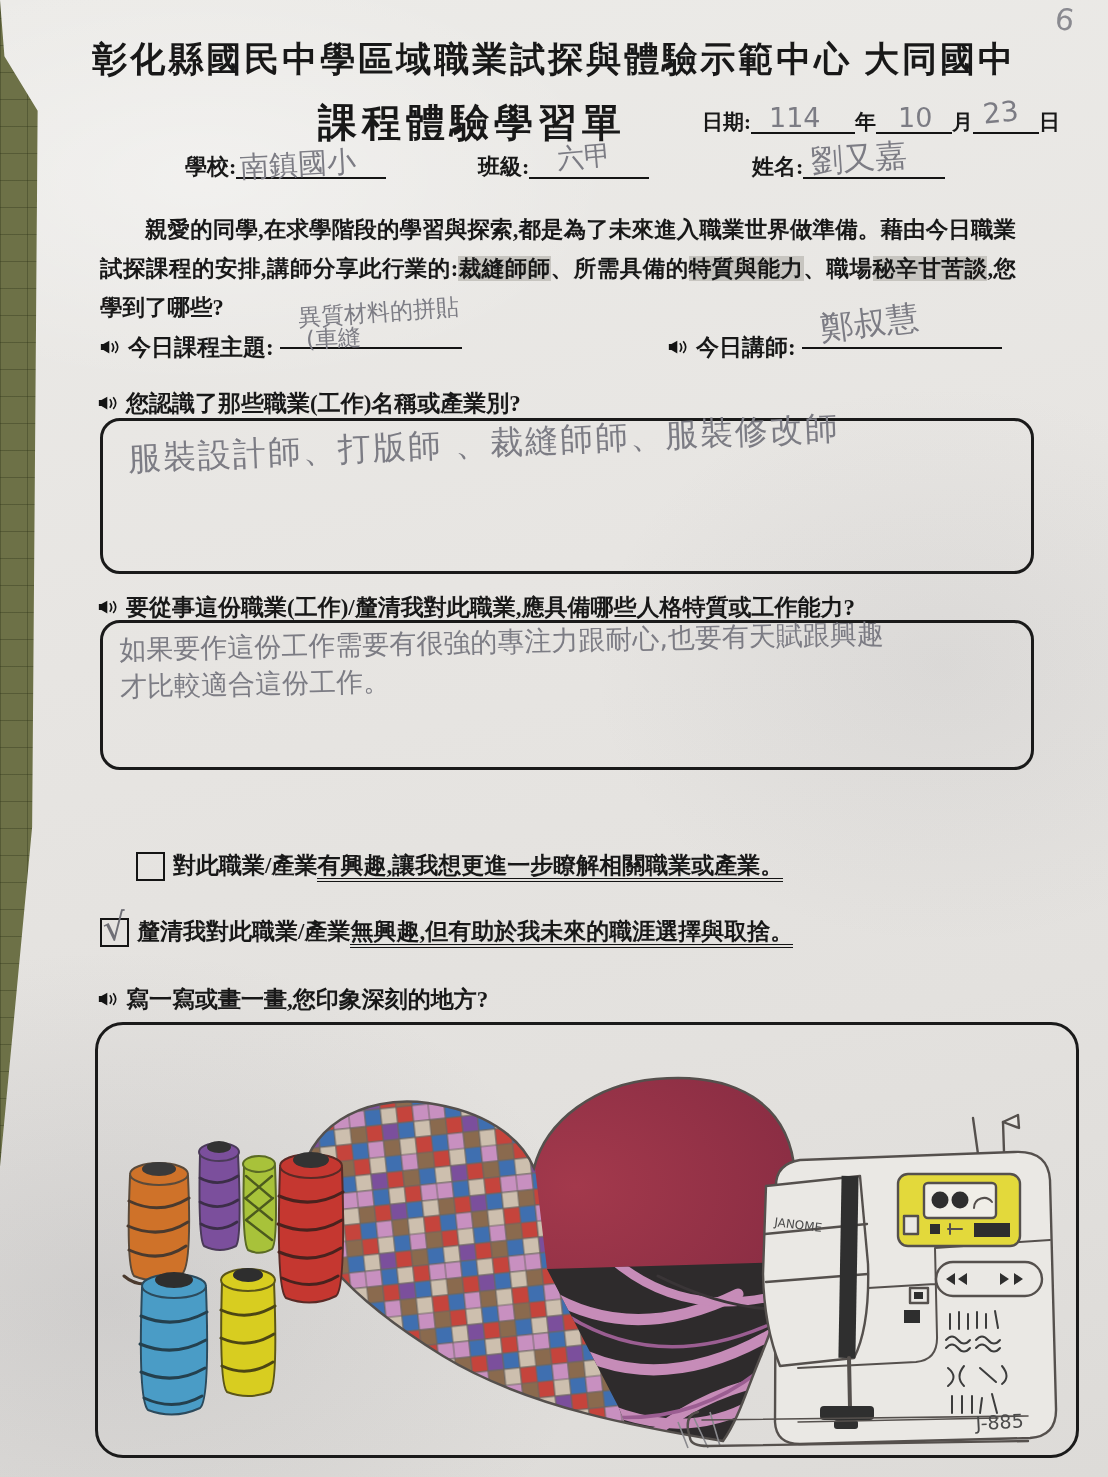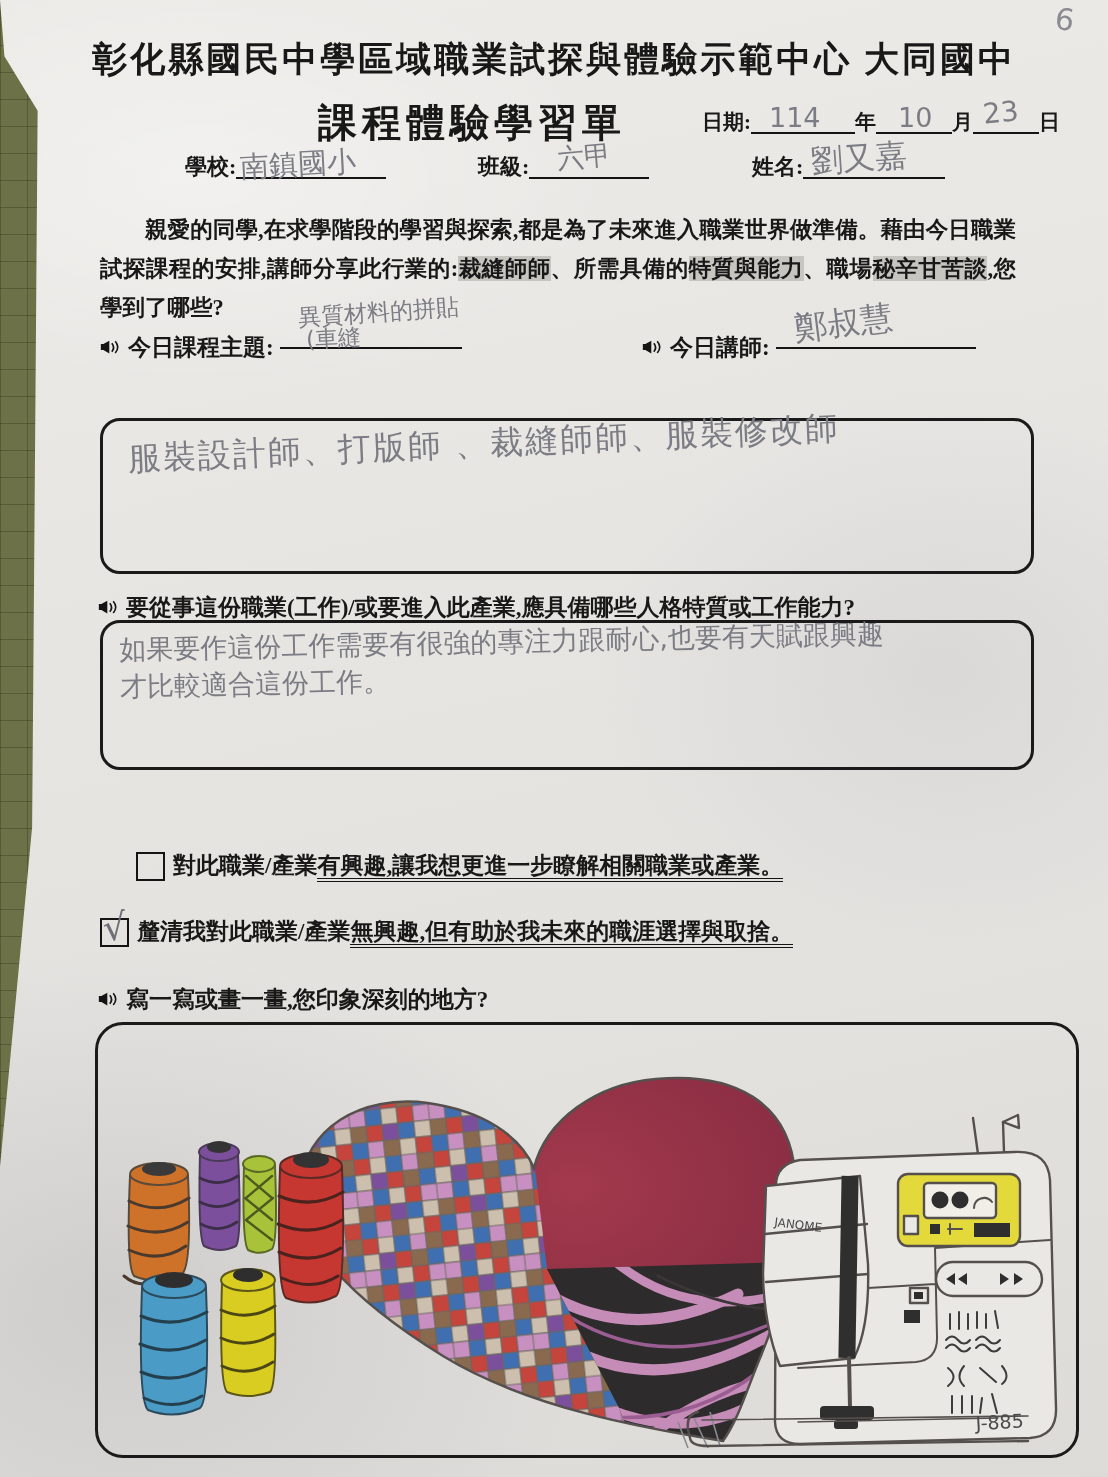--- a/index.html
+++ b/index.html
@@ -85,44 +85,52 @@
             <path d="M11 2 L11 17 L4 13 L1 13 L1 6 L4 6 Z" fill="#141414"></path>
             <path d="M14 5 q4 5 0 10" stroke="#141414" stroke-width="2" fill="none"></path>
             <path d="M18 2.5 q6 7 0 14" stroke="#141414" stroke-width="1.9" fill="none"></path>
           </svg>
         <span>今日課程主題:</span>
           <span class="uline" style="width:182px;">
             <span class="hw" style="font-size:23px;left:18px;top:-50px;transform:rotate(-4deg);">異質材料的拼貼</span>
             <span class="hw" style="font-size:23px;left:26px;top:-24px;transform:rotate(-3deg);">(車縫</span>
           </span>
       </span>
-      <span class="qrow printed" style="position:absolute;left:542px;top:0;">
+      <span class="qrow printed" style="position:absolute;left:568px;top:0;">
         <svg class="spk" viewBox="0 0 26 20">
             <path d="M11 2 L11 17 L4 13 L1 13 L1 6 L4 6 Z" fill="#141414"></path>
             <path d="M14 5 q4 5 0 10" stroke="#141414" stroke-width="2" fill="none"></path>
             <path d="M18 2.5 q6 7 0 14" stroke="#141414" stroke-width="1.9" fill="none"></path>
           </svg>
         <span>今日講師:</span>
           <span class="uline" style="width:200px;">
             <span class="hw" style="font-size:33px;left:18px;top:-46px;transform:rotate(-7deg);">鄭叔慧</span>
           </span>
       </span>
     </div>
 
+    <div class="abs printed qrow q1">
+      <svg class="spk" viewBox="0 0 26 20">
+          <path d="M11 2 L11 17 L4 13 L1 13 L1 6 L4 6 Z" fill="#141414"></path>
+          <path d="M14 5 q4 5 0 10" stroke="#141414" stroke-width="2" fill="none"></path>
+          <path d="M18 2.5 q6 7 0 14" stroke="#141414" stroke-width="1.9" fill="none"></path>
+        </svg>
+      <span>您認識了那些職業(工作)名稱或產業別?</span>
+    </div>
     <div class="box box1">
       <div class="hand ans1">服裝設計師、打版師 、裁縫師師、服裝修改師</div>
     </div>
 
     <div class="abs printed qrow q2">
       <svg class="spk" viewBox="0 0 26 20">
           <path d="M11 2 L11 17 L4 13 L1 13 L1 6 L4 6 Z" fill="#141414"></path>
           <path d="M14 5 q4 5 0 10" stroke="#141414" stroke-width="2" fill="none"></path>
           <path d="M18 2.5 q6 7 0 14" stroke="#141414" stroke-width="1.9" fill="none"></path>
         </svg>
-      <span>要從事這份職業(工作)/或要進入此產業,應具備哪些人格特質或工作能力?</span>
+      <span>要從事這份職業(工作)/釐清我對此職業,應具備哪些人格特質或工作能力?</span>
     </div>
     <div class="box box2">
       <div class="hand ans2">
         <div>如果要作這份工作需要有很強的專注力跟耐心,也要有天賦跟興趣</div>
         <div>才比較適合這份工作。</div>
       </div>
     </div>
 
 
     <div class="opt opt1 printed">

